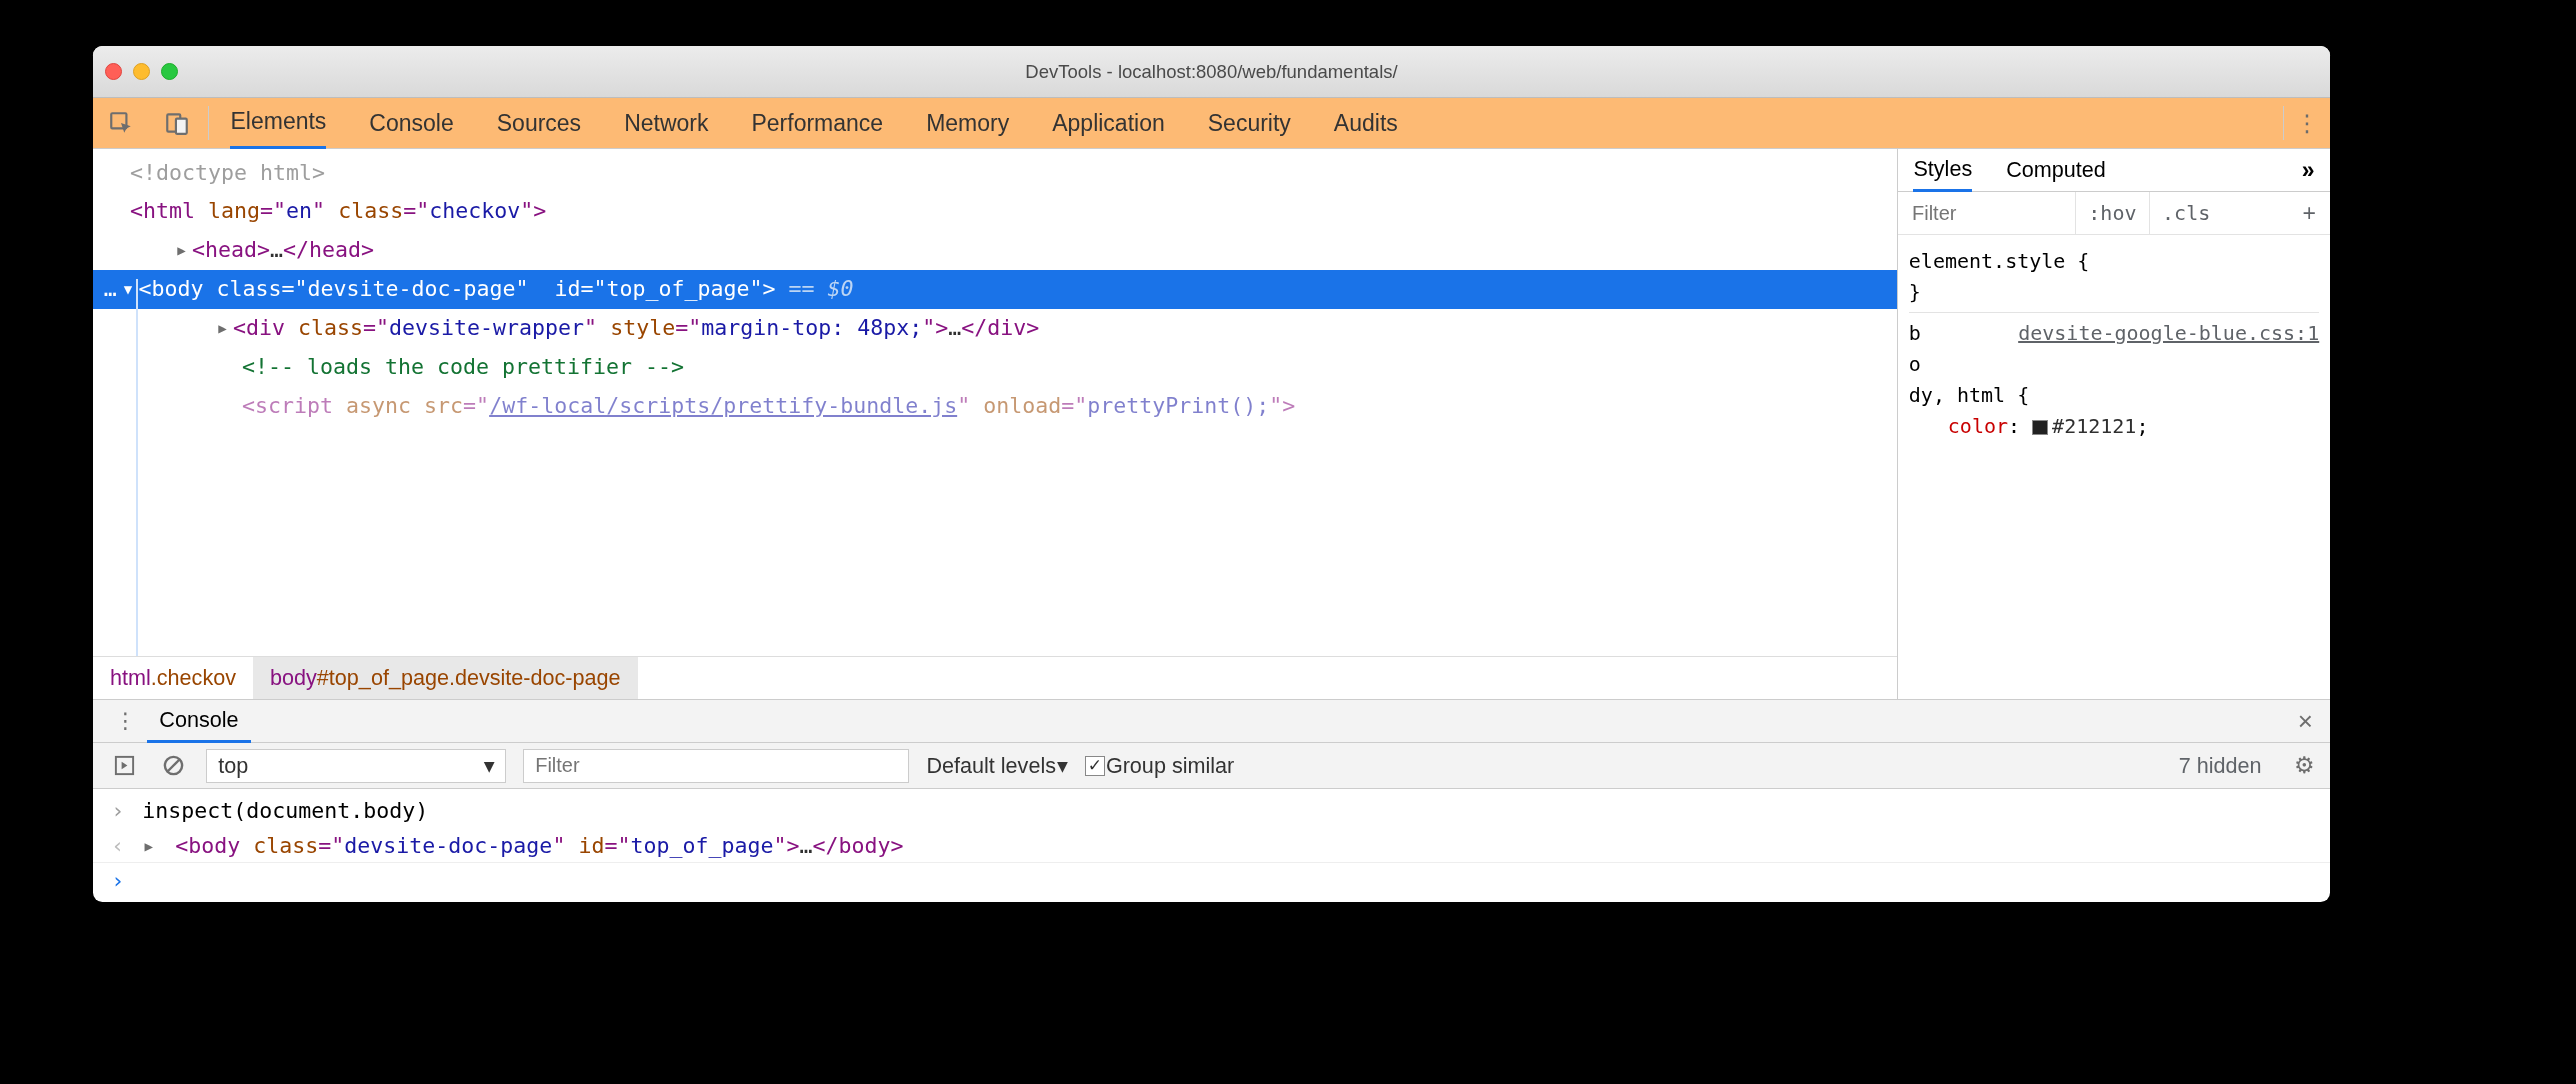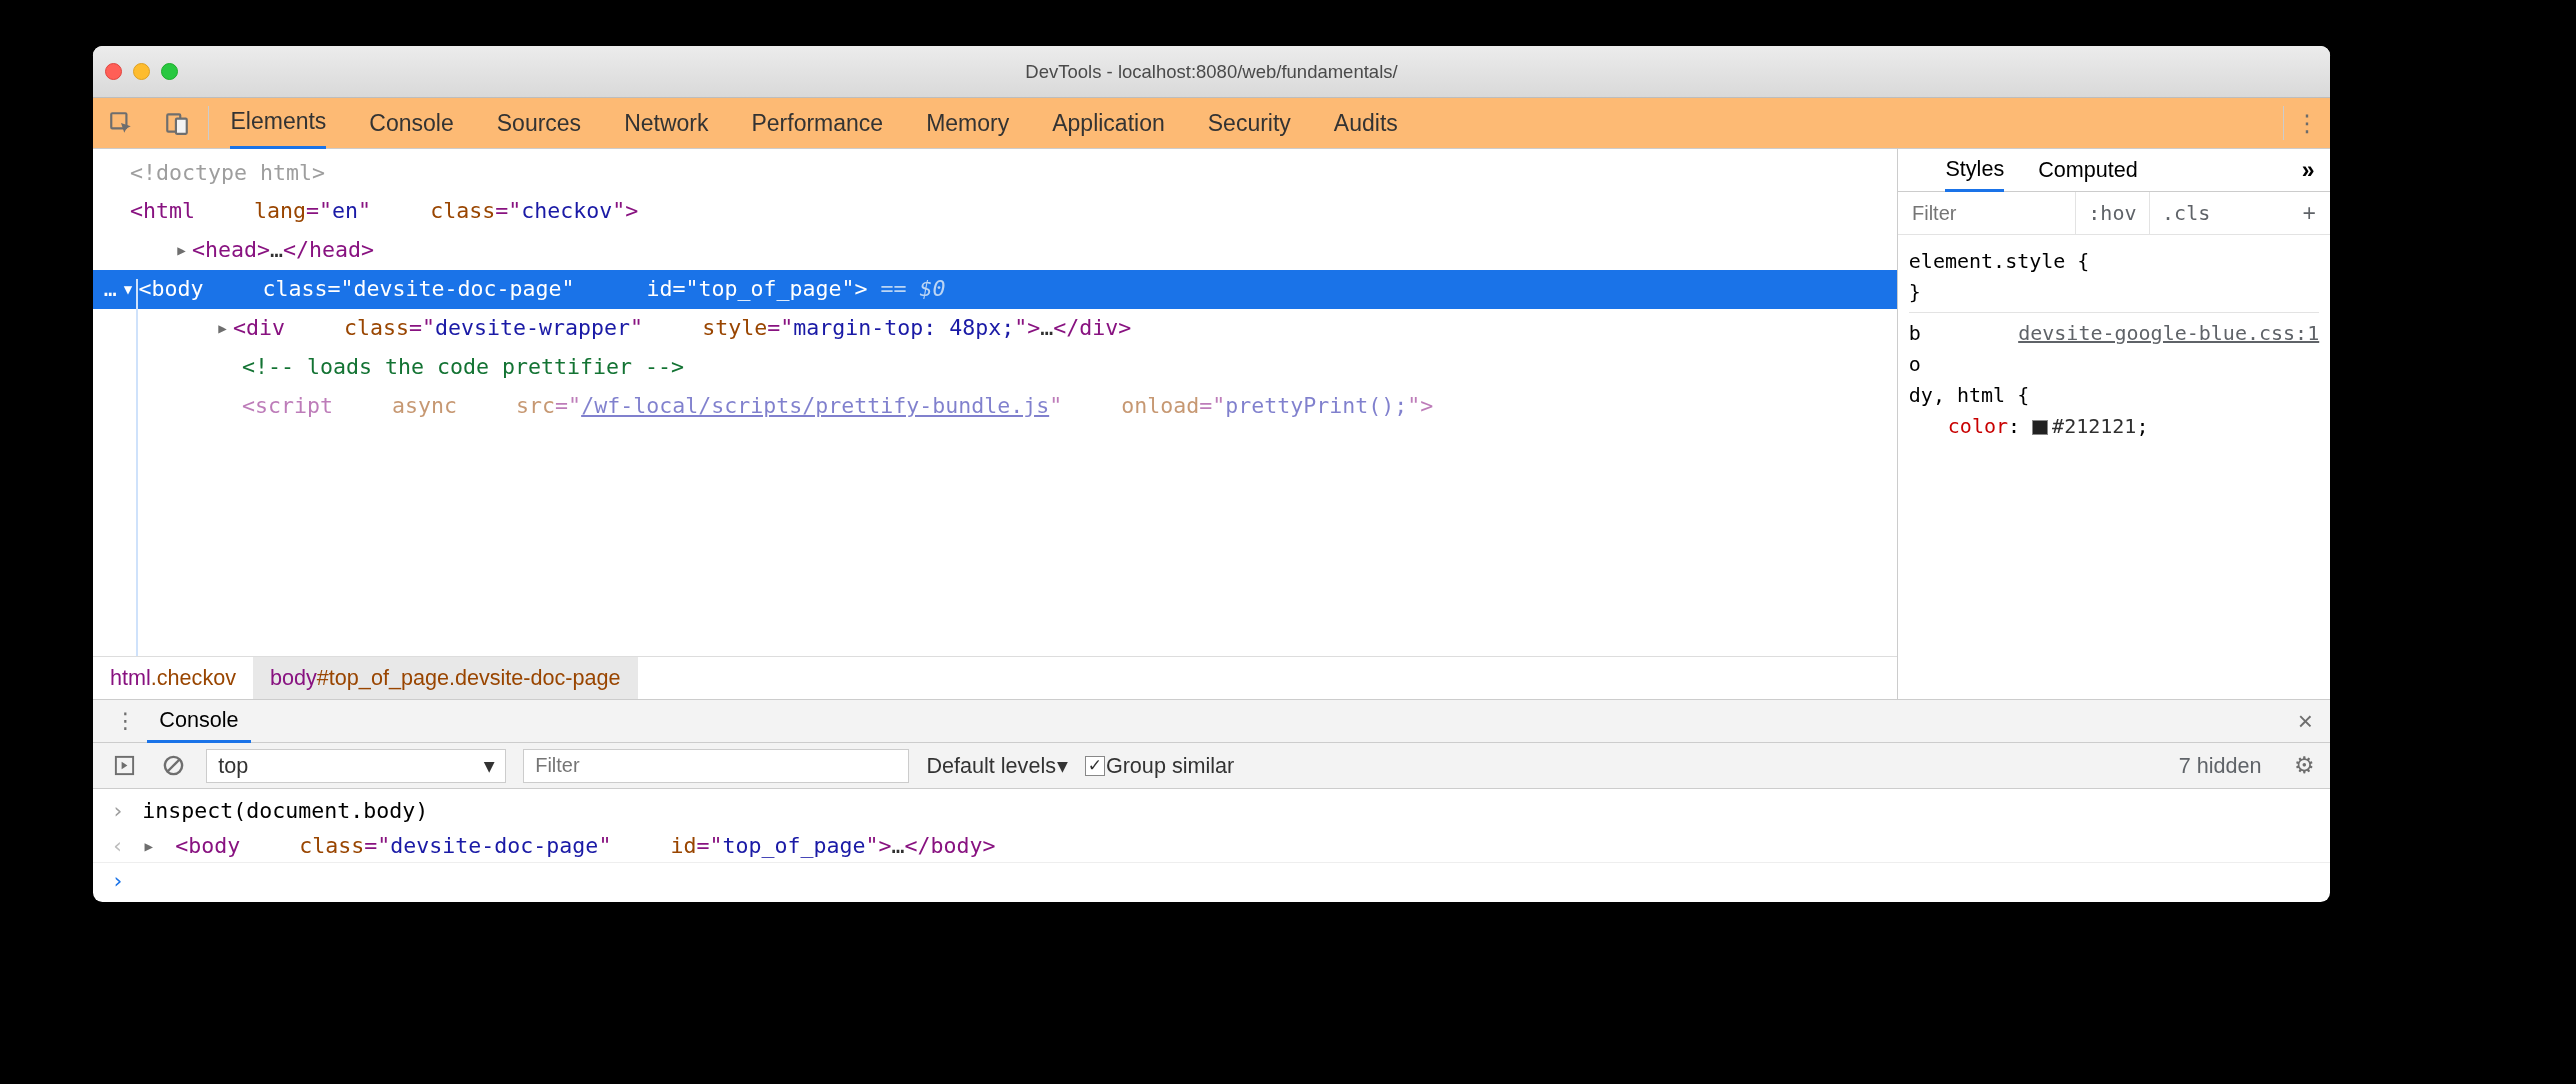--- a/index.html
+++ b/index.html
@@ -86,21 +86,21 @@
   .dom-line.selected .tk-tag,
   .dom-line.selected .tk-attr,
   .dom-line.selected .tk-val,
   .dom-line.selected .tk-plain,
   .dom-line.selected .tk-punct { color:#fff; }
   .dom-line.selected .ghost { color:#bcd5f4; font-style:italic;}
   .tri { display:inline-block; width:17px; color:#6e6e6e; }
   .dom-line.selected .tri { color:#fff;}
   .tk-punct { color:#881280;}
   .tk-tag { color:#881280;}
-  .tk-attr { color:#994500;margin-left:46px;}
+  .tk-attr { color:#994500;}
   .tk-val { color:#1a1aa6;}
   .tk-comment { color:#137333;}
   .tk-plain { color:#303030;}
   .tk-link { color:#1a1aa6; text-decoration:underline;}
   .dots-left { color:#fff; padding:0 4.6px 0 10.8px;}
   .dom-line.cutoff { opacity:0.55; }
   .guide {
     position:absolute; left:43px; top:130px; bottom:0; width:1.5px; background:#cfe2fb;
   }
   
@@ -113,21 +113,21 @@
   .crumb.sel { background:#e8e8e8;}
   .crumb .h-tag{ color:#881280;}
   .crumb .h-cls{ color:#994500;}
   
   .styles-panel { width:432px; display:flex; flex-direction:column; background:#fff;}
   .styles-tabs {
     height:43px; border-bottom:0.8px solid #ccc; display:flex; align-items:center;
     font-size:21.6px; padding:0 15.4px; gap:34px;
   }
   .styles-tabs .st-tab { padding:7.7px 0;}
-  .styles-tabs .st-tab.active { border-bottom:3.1px solid #1a73e8;margin-left:32px;}
+  .styles-tabs .st-tab.active { border-bottom:3.1px solid #1a73e8;}
   .styles-tabs .more { margin-left:auto; font-size:23px; font-weight:bold;}
   .styles-filter {
     height:43px; border-bottom:0.8px solid #e3e3e3; display:flex; align-items:center;
     font-size:20px; color:#5f6368;
   }
   .styles-filter input {
     border:none; outline:none; font-size:20px; padding:0 14px; width:177px; color:#333;
     background:transparent;
   }
   .styles-filter .chip { padding:0 12.3px; border-left:0.8px solid #e3e3e3; height:100%; display:flex; align-items:center; font-family:Menlo,monospace;}

